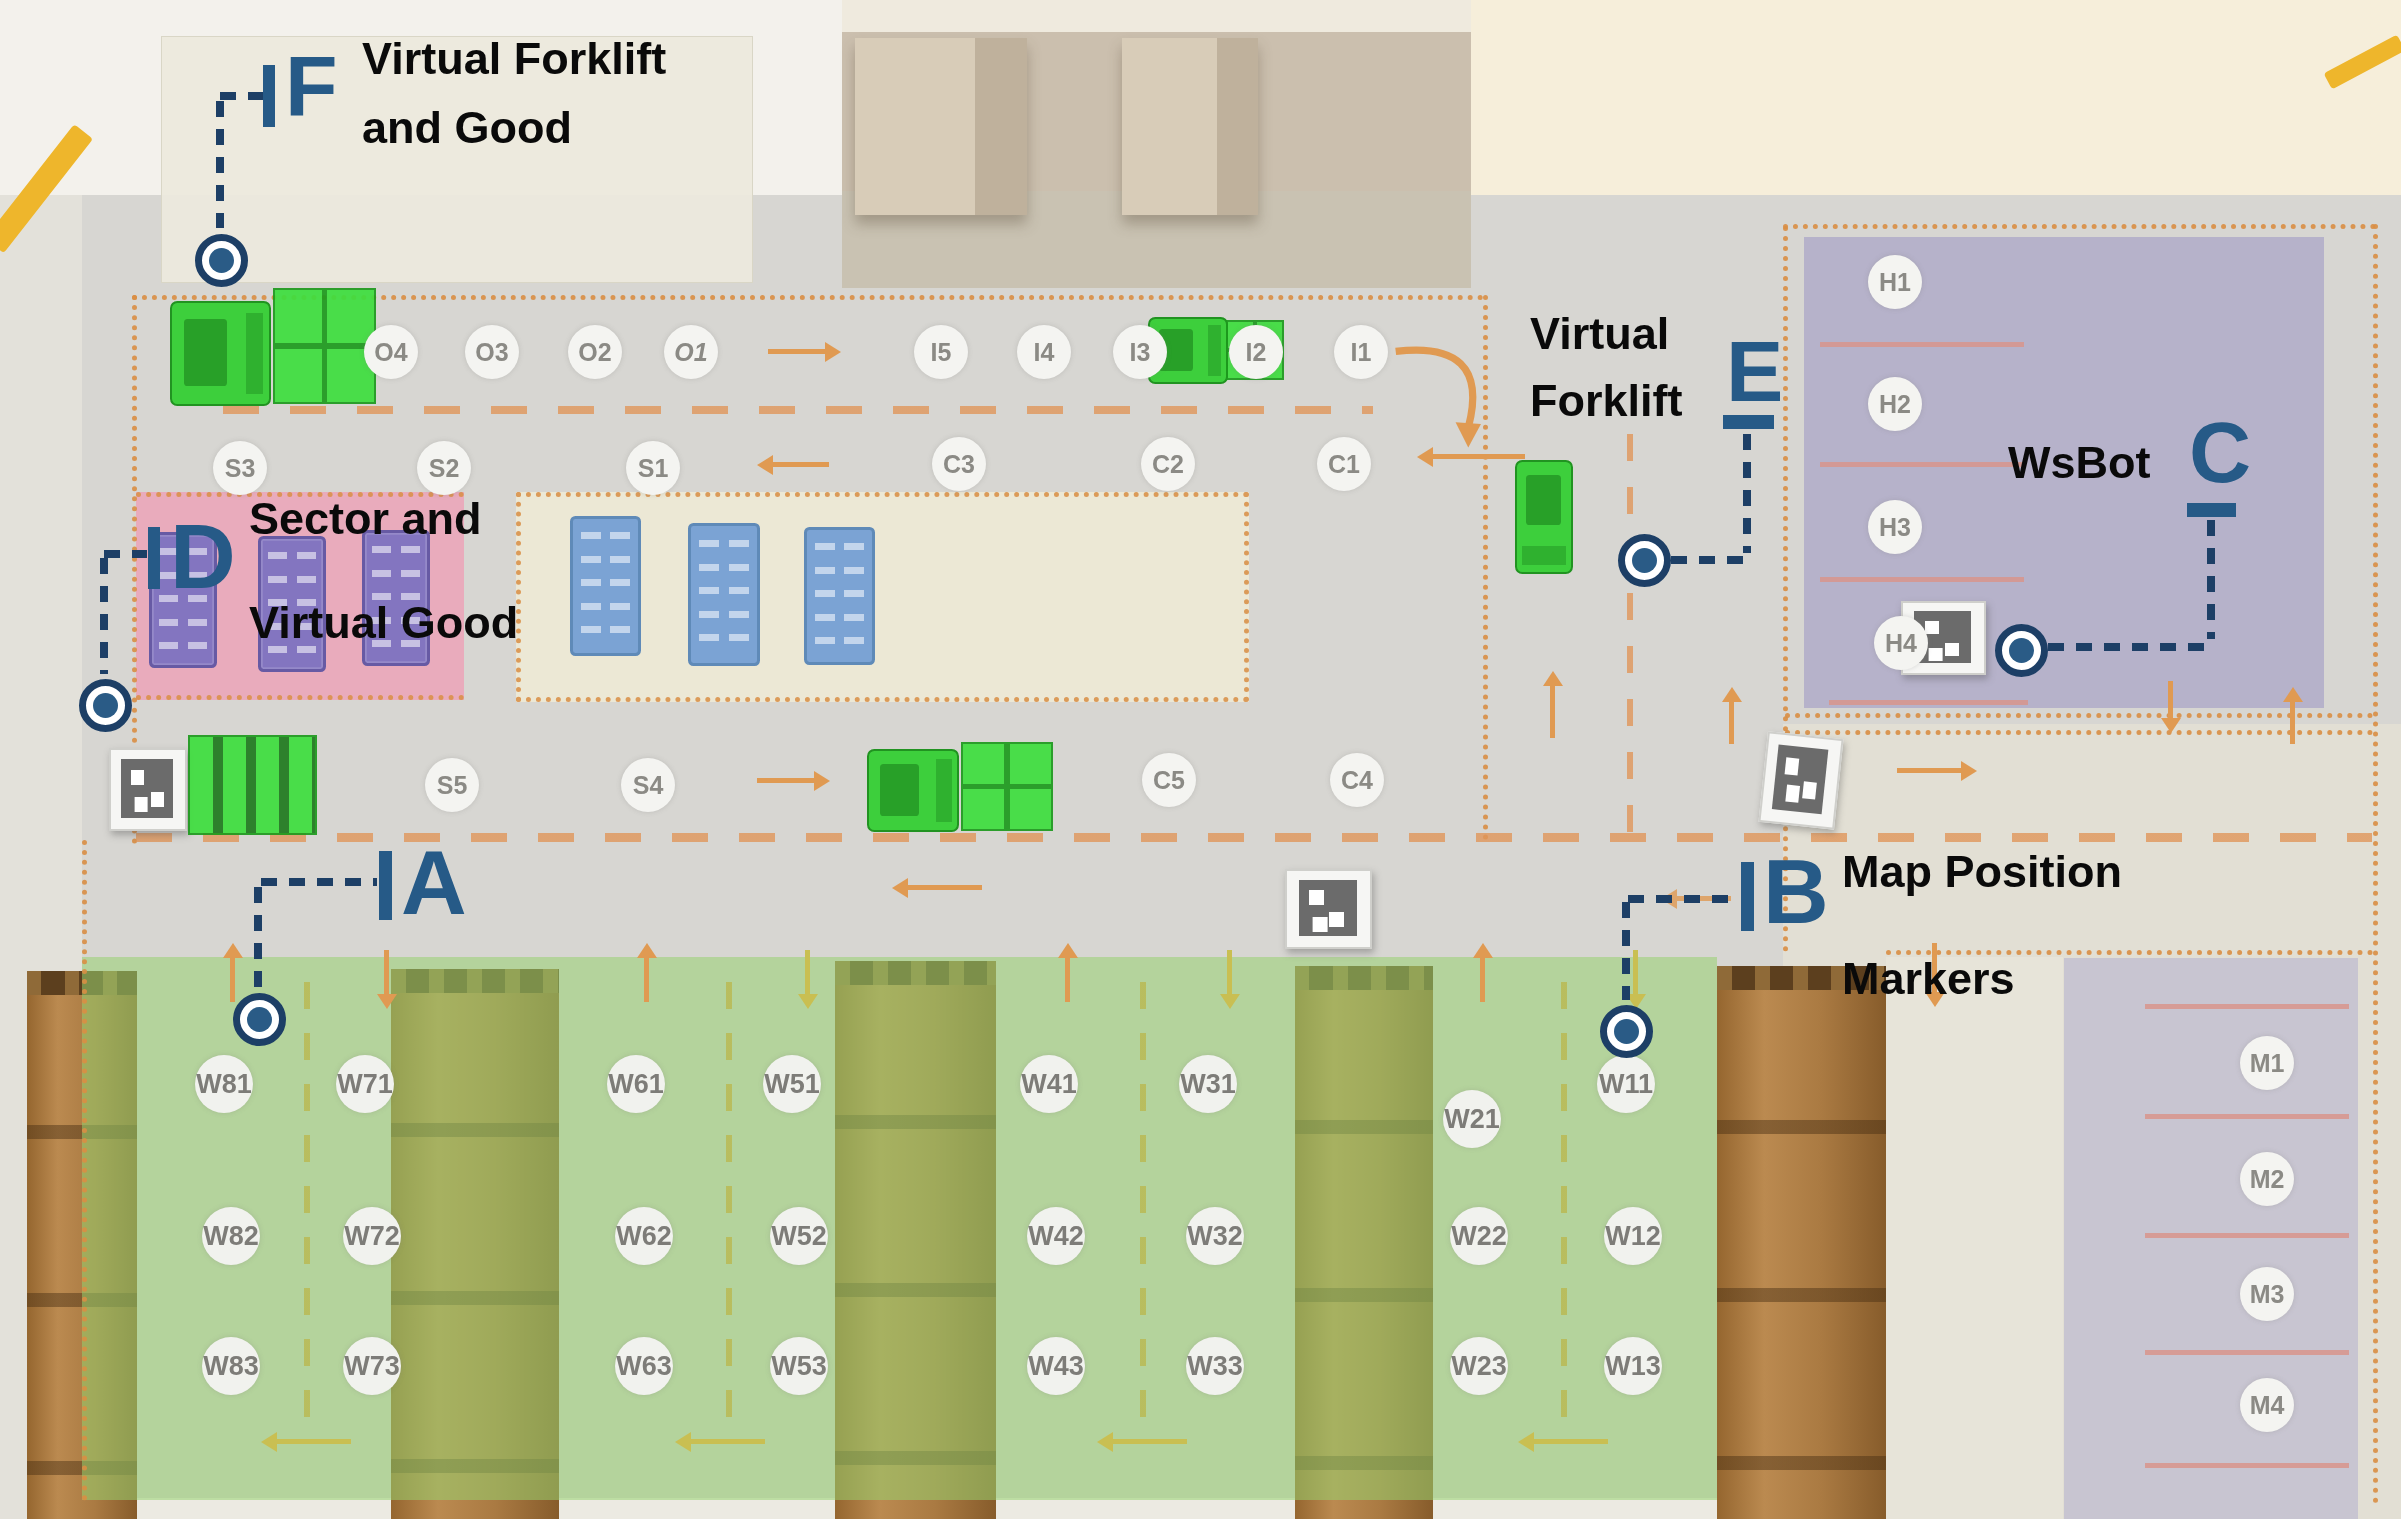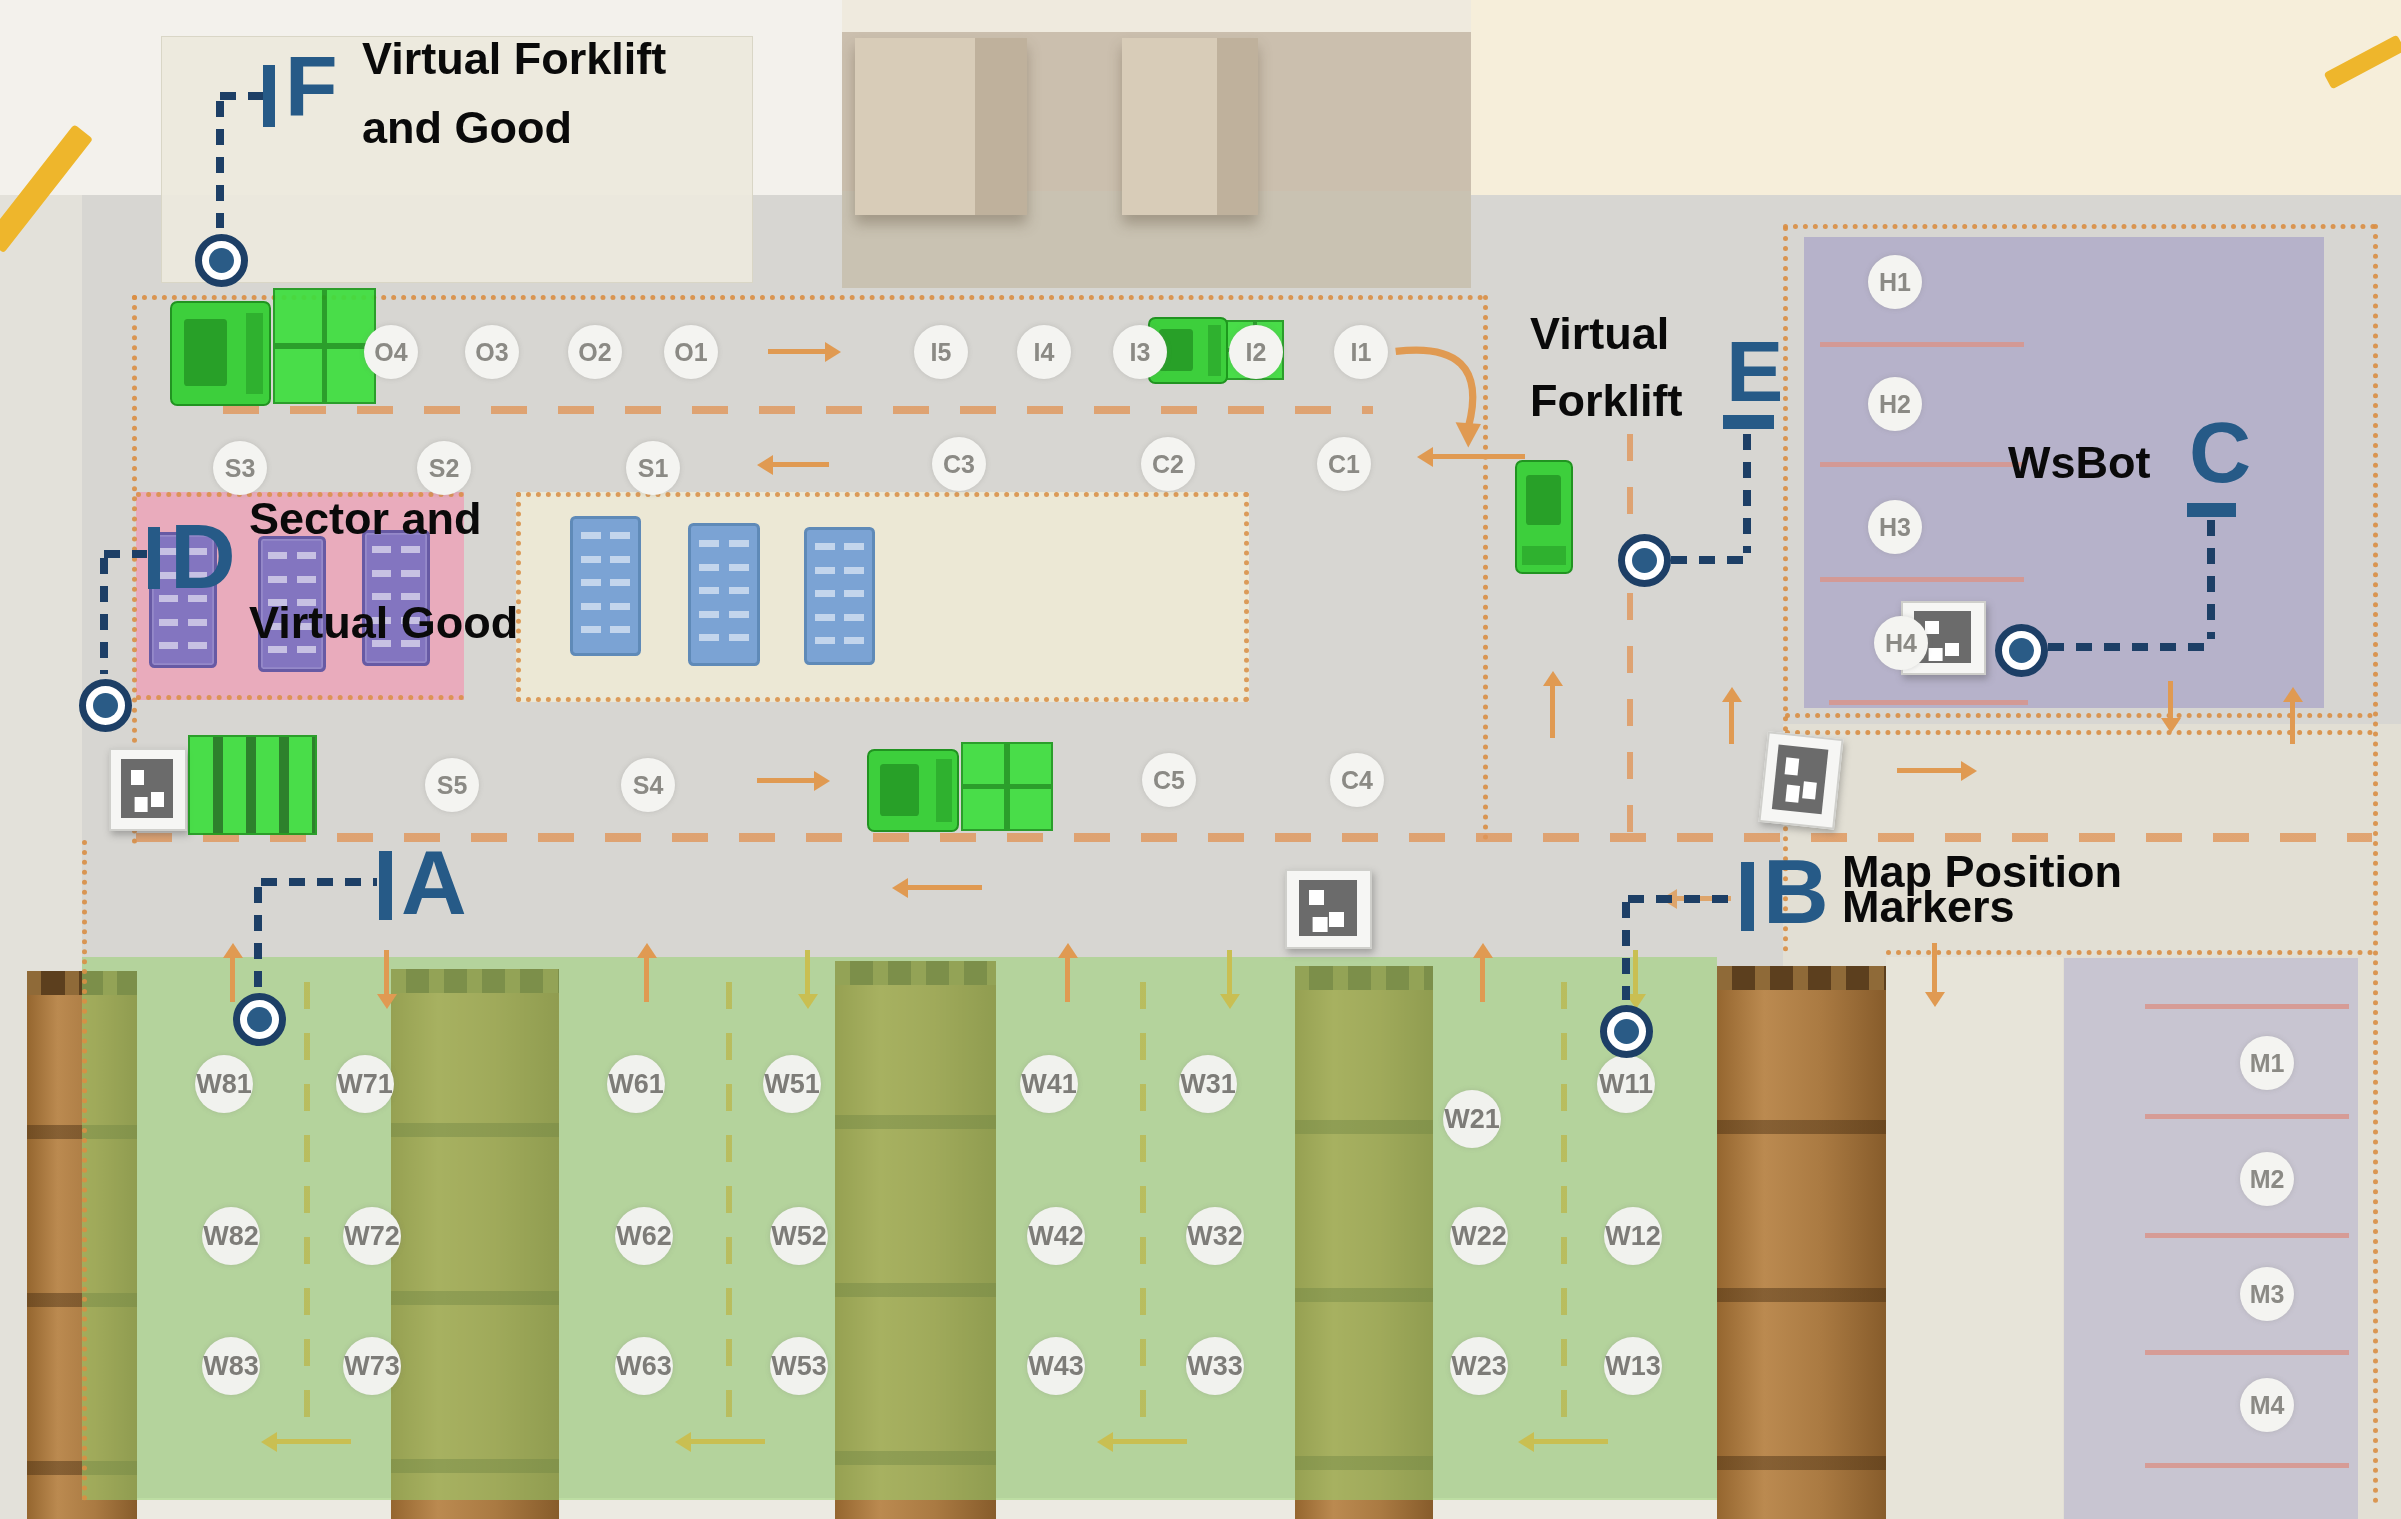--- a/index.html
+++ b/index.html
@@ -242,21 +242,21 @@
   <div class="cube" style="left:1285px;top:869px;width:87px;height:80px;">
       <div class="aruco"></div>
     </div>
   <div class="cube" style="left:1763px;top:735px;width:76px;height:91px;transform:rotate(6deg);">
       <div class="aruco"></div>
     </div>
 
   <div class="mk" style="left:364px;top:325px;">O4</div>
   <div class="mk" style="left:465px;top:325px;">O3</div>
   <div class="mk" style="left:568px;top:325px;">O2</div>
-  <div class="mk" style="left:664px;top:325px;">O1</div>
+  <div class="mk" style="left:664px;top:325px;font-style:italic;">O1</div>
   <div class="mk" style="left:914px;top:325px;">I5</div>
   <div class="mk" style="left:1017px;top:325px;">I4</div>
   <div class="mk" style="left:1113px;top:325px;">I3</div>
   <div class="mk" style="left:1229px;top:325px;">I2</div>
   <div class="mk" style="left:1334px;top:325px;">I1</div>
   <div class="mk" style="left:213px;top:441px;">S3</div>
   <div class="mk" style="left:417px;top:441px;">S2</div>
   <div class="mk" style="left:626px;top:441px;">S1</div>
   <div class="mk" style="left:932px;top:437px;">C3</div>
   <div class="mk" style="left:1141px;top:437px;">C2</div>
@@ -318,21 +318,21 @@
 
   <div class="ann ann-letter" style="left:401px;top:837px;">A</div>
   <div class="ann ann-bar" style="left:379px;top:851px;width:12.7px;height:69px;"></div>
   <div class="nd-h" style="left:261px;top:878px;width:116px;"></div>
   <div class="nd-v" style="left:254px;top:887px;height:107px;"></div>
   <div class="ann-circle" style="left:233px;top:993px;"></div>
 
   <div class="ann ann-letter" style="left:1763px;top:846px;">B</div>
   <div class="ann ann-bar" style="left:1741px;top:862px;width:12.7px;height:69px;"></div>
   <div class="ann ann-text" style="left:1842px;top:849px;">Map Position</div>
-  <div class="ann ann-text" style="left:1842px;top:884px;">Markers</div>
+  <div class="ann ann-text" style="left:1842px;top:956px;">Markers</div>
   <div class="nd-h" style="left:1628px;top:895px;width:110px;"></div>
   <div class="nd-v" style="left:1622px;top:902px;height:98px;"></div>
   <div class="ann-circle" style="left:1600px;top:1005px;"></div>
 
   <div class="ann ann-text" style="left:1530px;top:311px;">Virtual</div>
   <div class="ann ann-text" style="left:1530px;top:378px;">Forklift</div>
   <div class="ann ann-letter small" style="left:1726px;top:328px;">E</div>
   <div class="ann ann-bar" style="left:1723px;top:415px;width:51px;height:13.6px;"></div>
   <div class="nd-v" style="left:1743px;top:434px;height:119px;"></div>
   <div class="nd-h" style="left:1671px;top:556px;width:74px;"></div>

